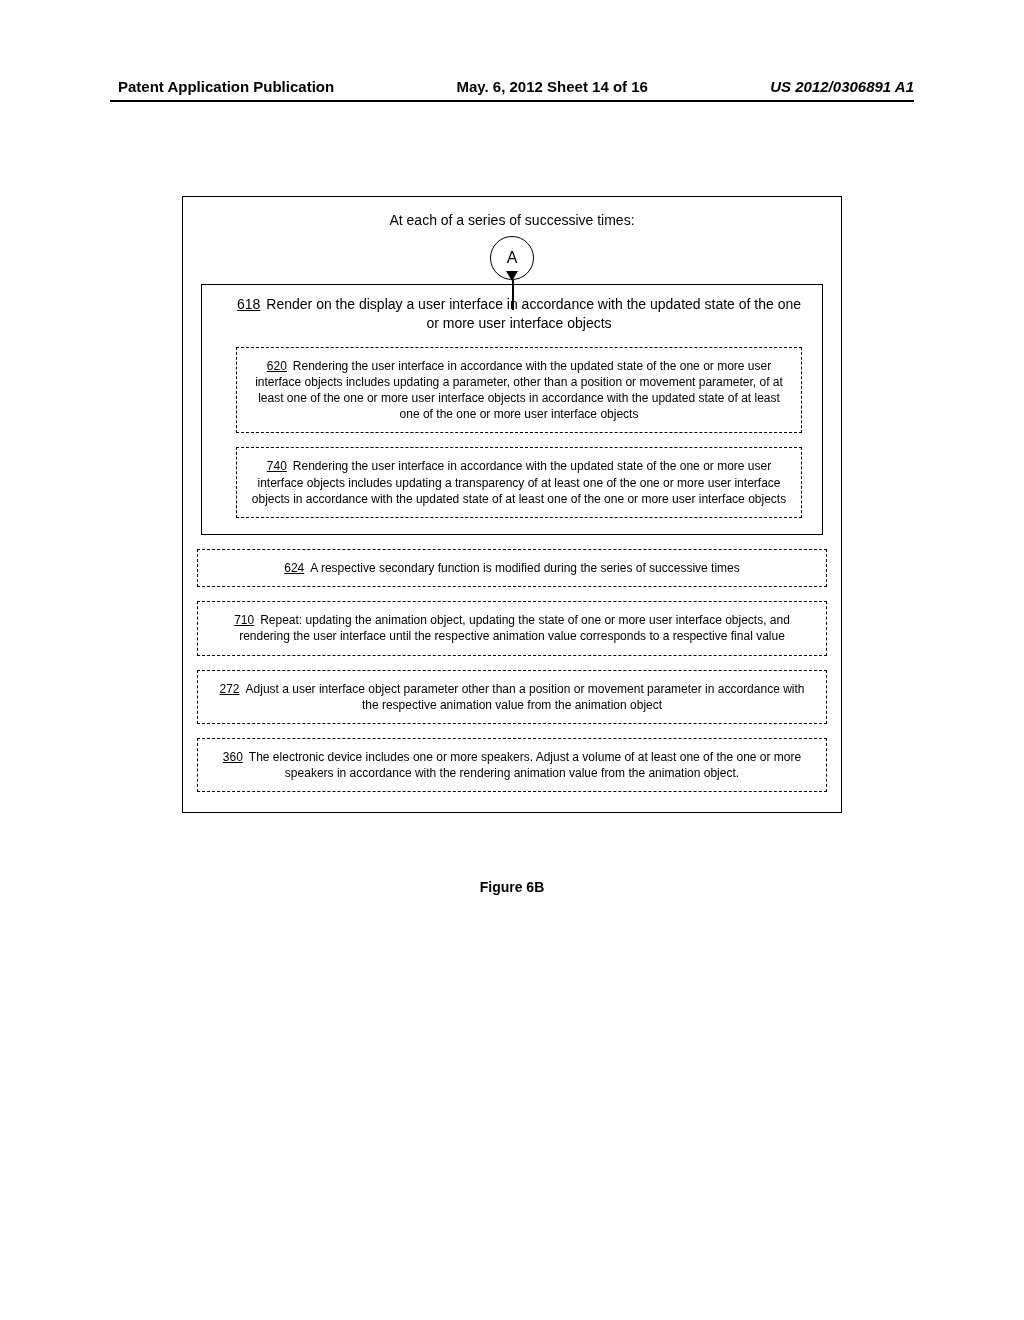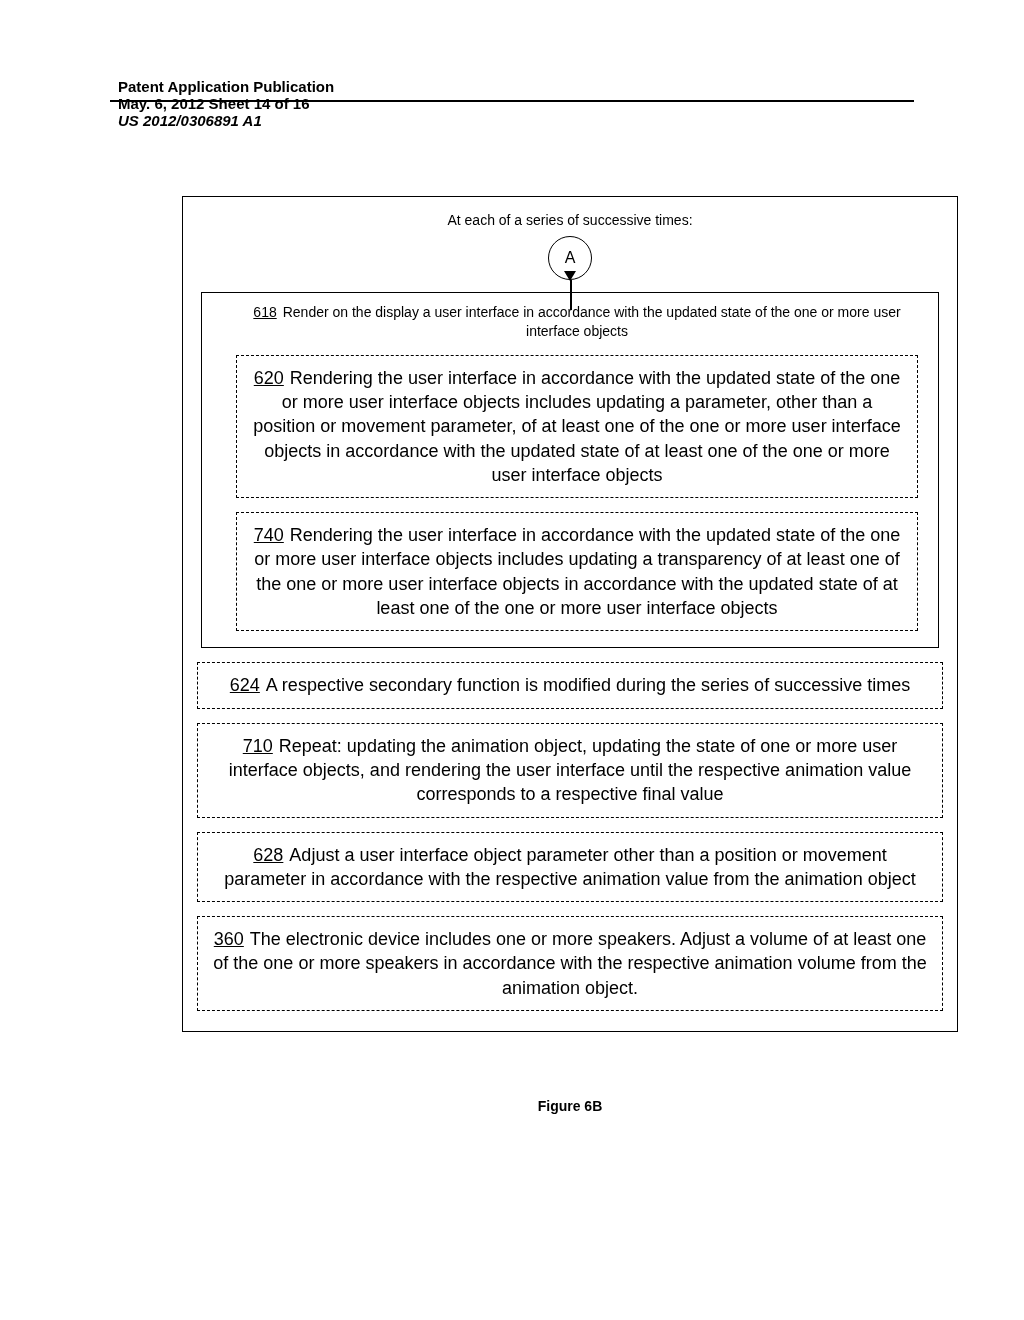--- a/index.html
+++ b/index.html
@@ -15,36 +15,35 @@
   .header {
     position: absolute;
     top: 78px;
     left: 0;
     right: 0;
     padding: 0 110px 0 118px;
     display: flex;
     justify-content: space-between;
     font-size: 15px;
     font-weight: bold;
-    flex-direction: column;
   }
   .header .right { font-weight: bold; font-style: italic; }
   .hr {
     position: absolute;
     top: 100px;
     left: 110px;
     right: 110px;
     height: 1.5px;
     background: #000;
   }
   .figure-area {
     position: absolute;
     top: 196px;
     left: 182px;
-    width: 776px;
+    width: 660px;
   }
   .outer-box {
     border: 1.5px solid #000;
     padding: 14px 18px 20px 18px;
     text-align: center;
   }
   .outer-title {
     margin-bottom: 6px;
     font-size: 14.5px;
   }
@@ -77,29 +76,29 @@
     transform: translateX(-50%);
     bottom: -1px;
     width: 0; height: 0;
     border-left: 6px solid transparent;
     border-right: 6px solid transparent;
     border-top: 10px solid #000;
   }
   .solid-box {
     border: 1.5px solid #000;
     padding: 10px 14px 16px 28px;
-    margin-top: 12px;
+    margin-top: 4px;
     text-align: center;
   }
   .dashed-box {
     border: 1.5px dashed #000;
     padding: 10px 14px;
     margin: 14px 6px 0 6px;
     text-align: center;
-    font-size: 18px;
+    font-size: 12px;
     line-height: 1.35;
   }
   .dashed-box.outer-level {
     margin: 14px -4px 0 -4px;
   }
   .step-text {
     font-size: 14px;
     line-height: 1.35;
   }
   .ref-num {
@@ -151,22 +150,22 @@
 
     <div class="dashed-box outer-level">
       <span class="ref-num">624</span><span>A respective secondary function is modified during the series of successive times</span>
     </div>
 
     <div class="dashed-box outer-level">
       <span class="ref-num">710</span><span>Repeat: updating the animation object, updating the state of one or more user interface objects, and rendering the user interface until the respective animation value corresponds to a respective final value</span>
     </div>
 
     <div class="dashed-box outer-level">
-      <span class="ref-num">628</span><span>Adjust a user interface object parameter other than a position or movement parameter in accordance with the respective animation value from the animation object</span>
+      <span class="ref-num">272</span><span>Adjust a user interface object parameter other than a position or movement parameter in accordance with the respective animation value from the animation object</span>
     </div>
 
     <div class="dashed-box outer-level">
-      <span class="ref-num">360</span><span>The electronic device includes one or more speakers.  Adjust a volume of at least one of the one or more speakers in accordance with the respective animation volume from the animation object.</span>
+      <span class="ref-num">360</span><span>The electronic device includes one or more speakers.  Adjust a volume of at least one of the one or more speakers in accordance with the rendering animation value from the animation object.</span>
     </div>
   </div>
 
   <div class="figure-label">Figure 6B</div>
 </div>
 
 </body></html>

